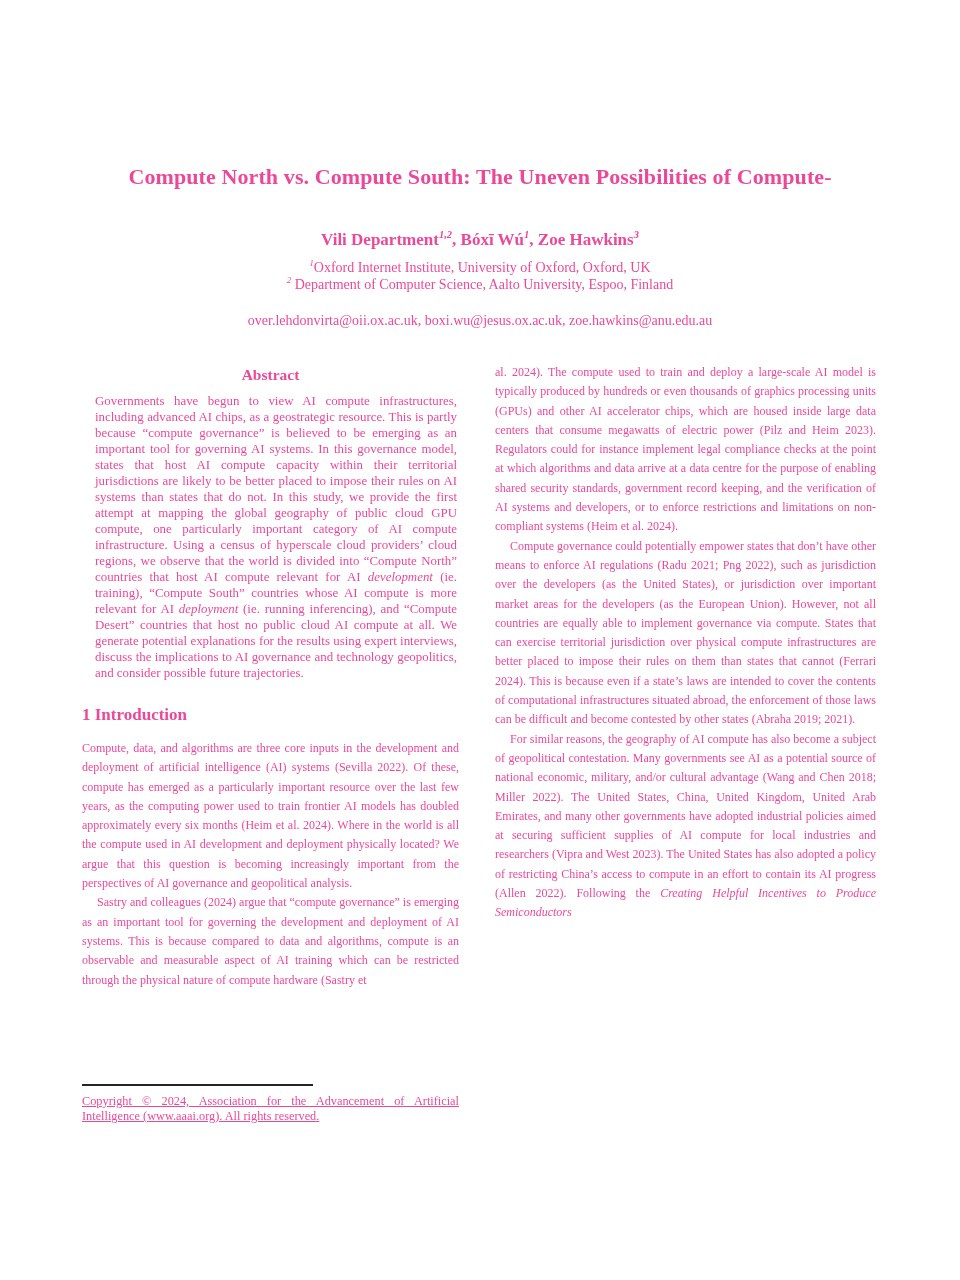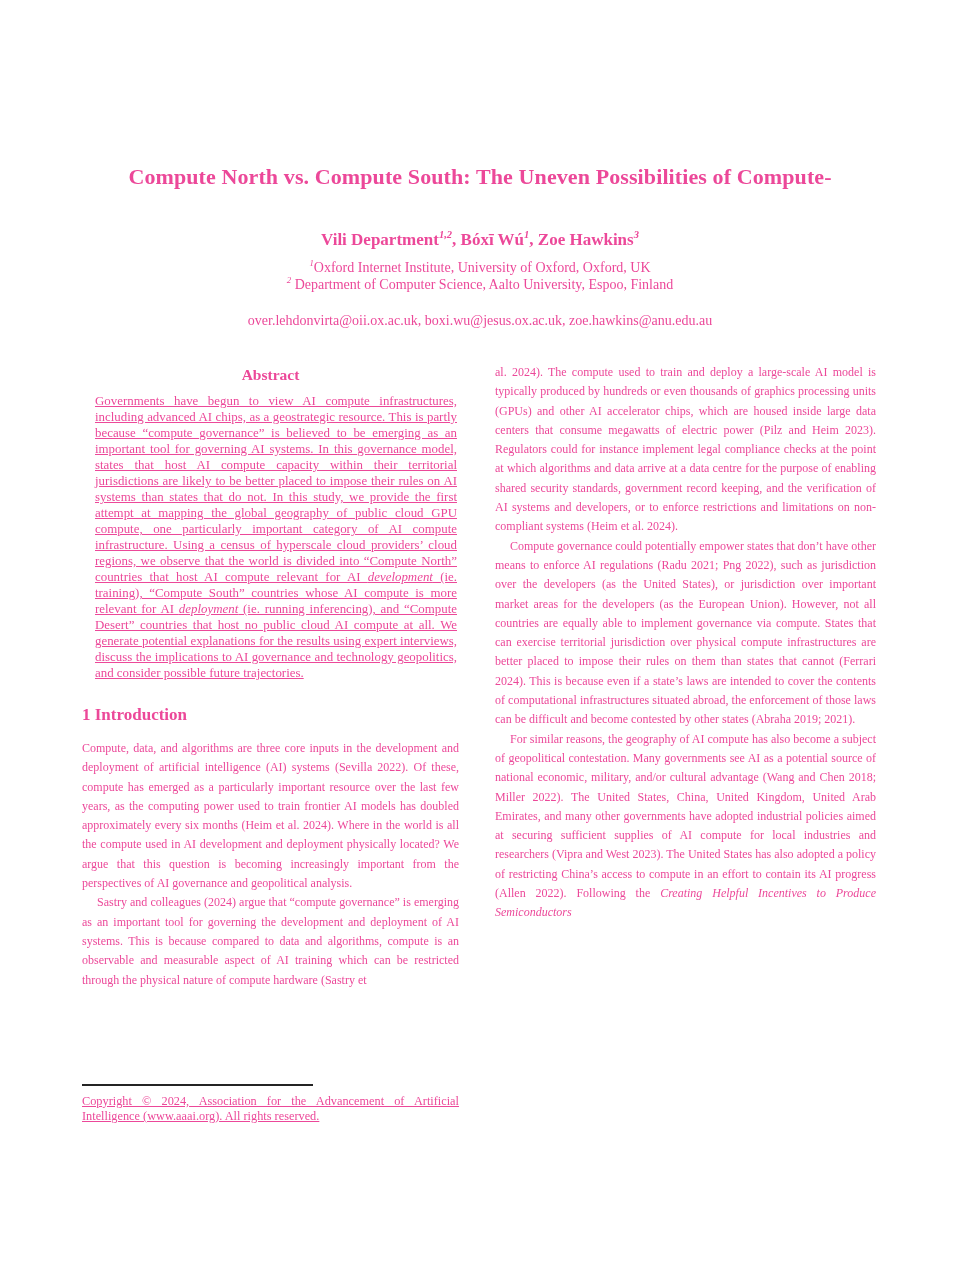--- a/index.html
+++ b/index.html
@@ -53,21 +53,20 @@
     text-align: center;
     font-weight: 700;
     font-size: 15.5px;
     margin: 0 0 9px 0;
   }
   .abstract-body {
     font-size: 12.9px;
     line-height: 16px;
     text-align: justify;
     margin: 0 2px 0 13px;
-    text-decoration: underline;
   }
   .section-heading {
     text-align: left;
     font-weight: 700;
     font-size: 17px;
     margin: 24px 0 14px 0;
   }
   .body-par {
     font-size: 12px;
     line-height: 19.3px;

